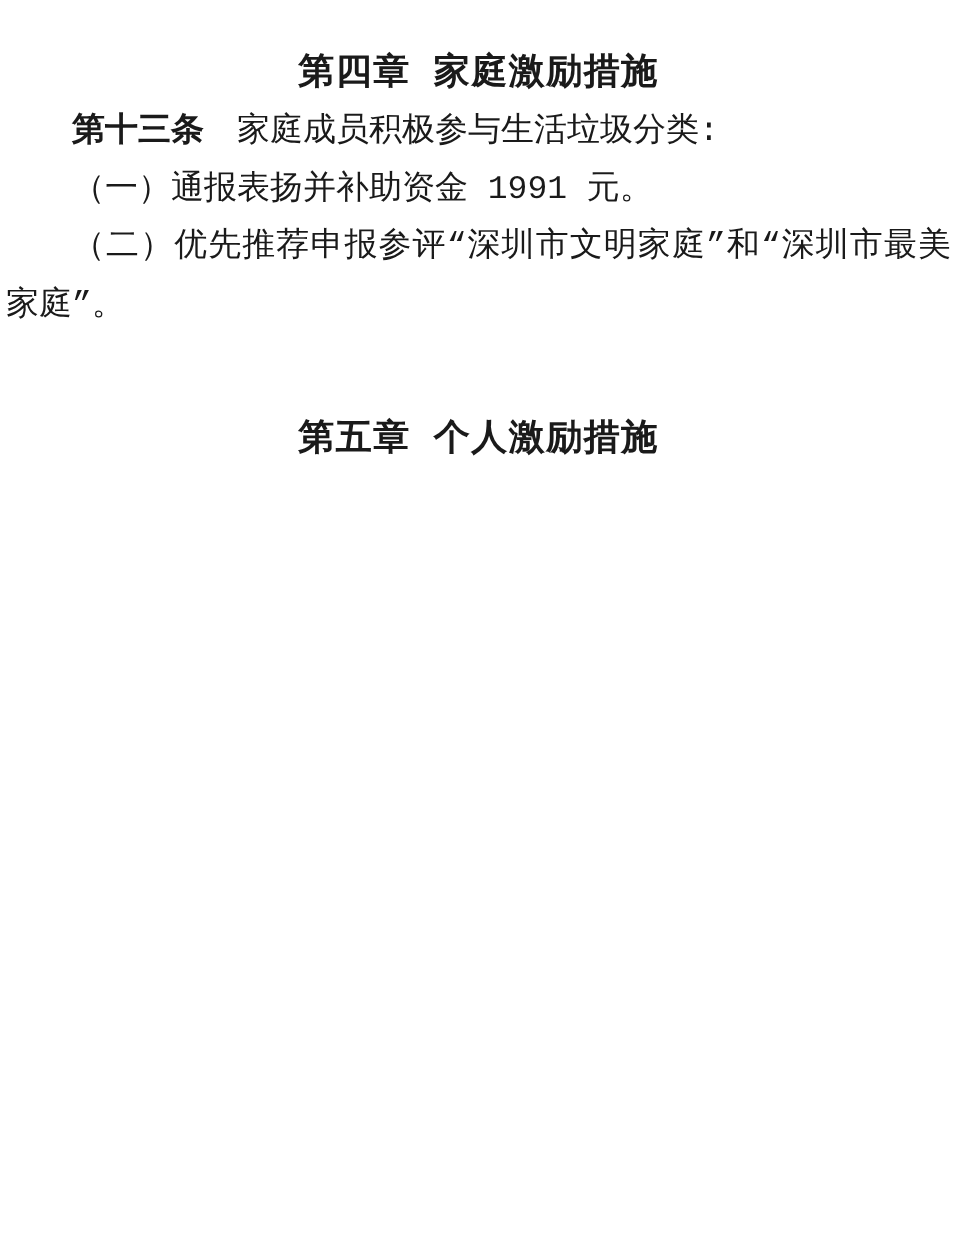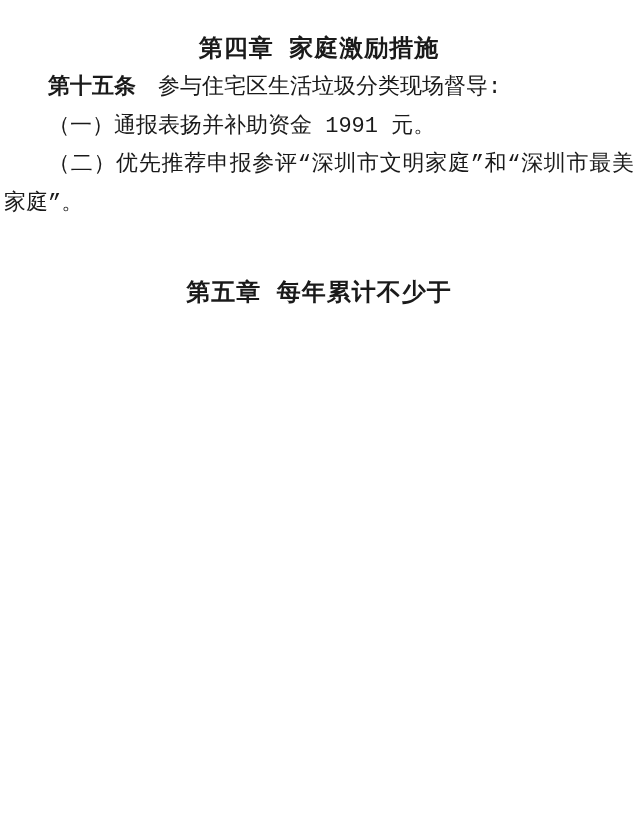--- a/index.html
+++ b/index.html
@@ -50,28 +50,28 @@
 <body>
 
 <div class="page">
 
   <section class="chapter">
     <h2 class="chapter-title">第四章 家庭激励措施</h2>
 
 
 
 
-    <p class="para"><b class="lead wide">第十五条</b><span>参与住宅区生活垃圾分类现场督导:</span></p>
+    <p class="para"><b class="lead wide">第十三条</b><span>家庭成员积极参与生活垃圾分类:</span></p>
 
     <p class="para"><span>（一）通报表扬并补助资金 1991 元。</span></p>
 
     <p class="para"><span>（二）优先推荐申报参评“深圳市文明家庭”和“深圳市最美家庭”。</span></p>
   </section>
 
   <div class="chapter-gap"></div>
 
   <section class="chapter">
-    <h2 class="chapter-title">第五章 每年累计不少于</h2>
+    <h2 class="chapter-title">第五章 个人激励措施</h2>
 
 
   </section>
 
 </div>
 
 </body></html>

